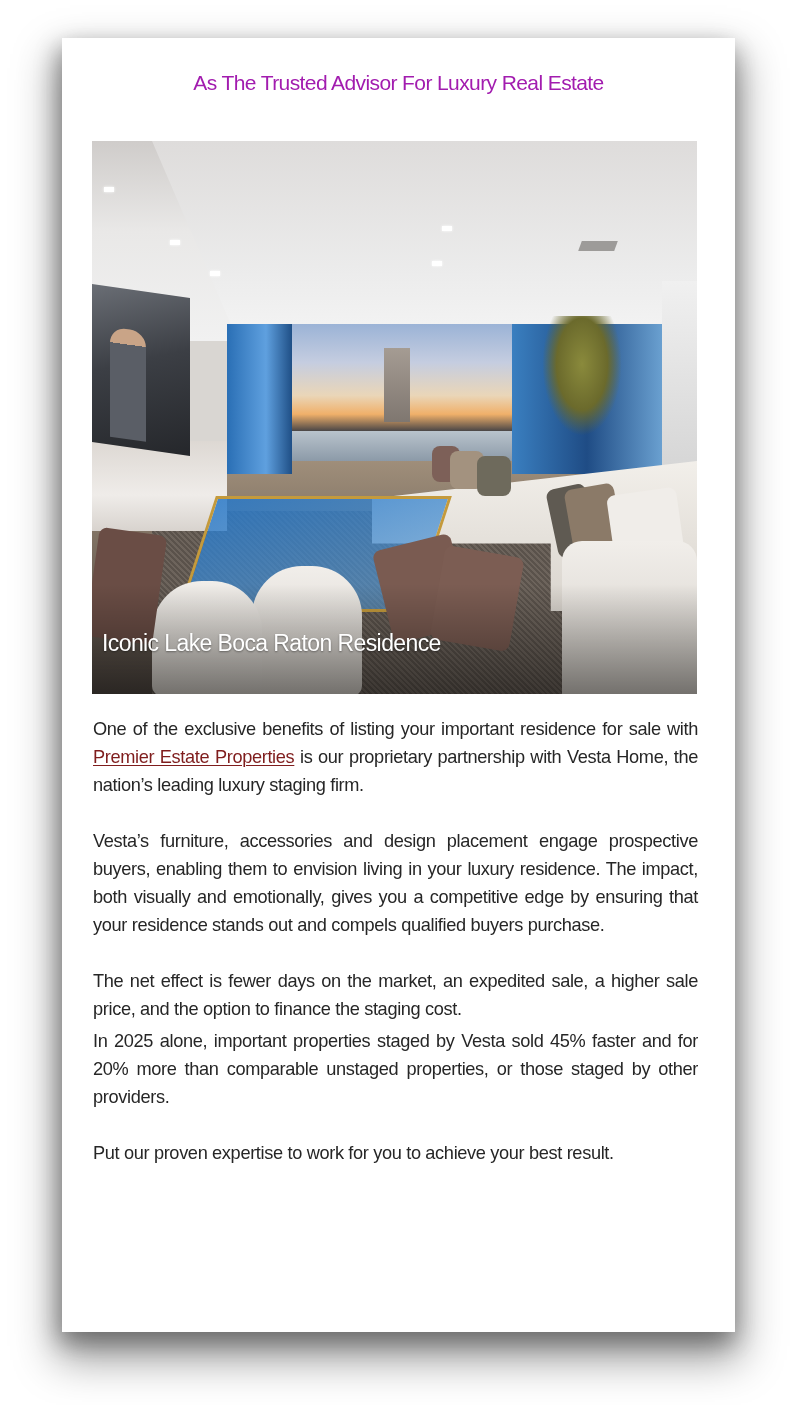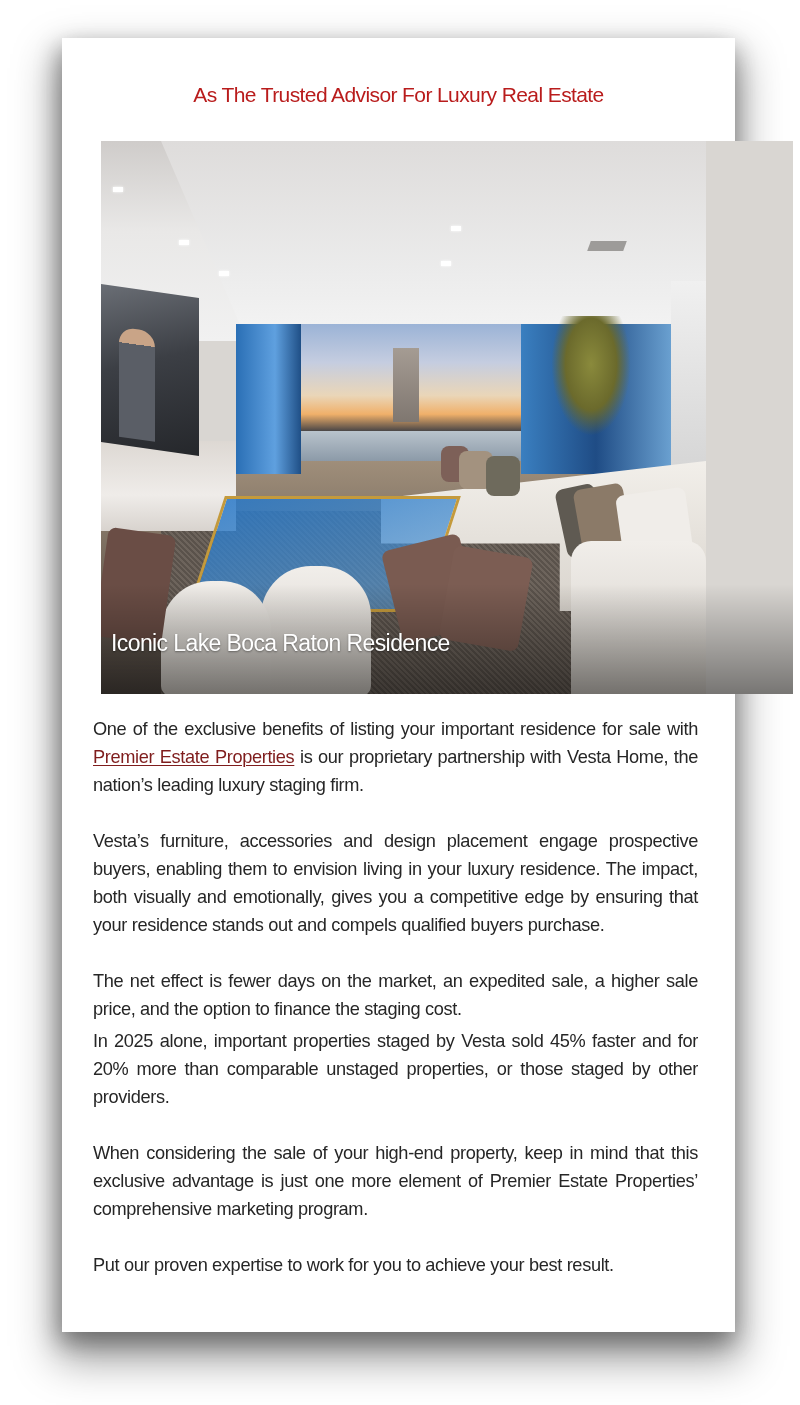--- a/index.html
+++ b/index.html
@@ -14,32 +14,32 @@
     position: absolute;
     left: 62px; top: 38px;
     width: 673px; height: 1294px;
     background: #ffffff;
     box-shadow: 0 22px 40px 6px rgba(0,0,0,0.38), -4px 10px 22px rgba(0,0,0,0.28), 4px 10px 22px rgba(0,0,0,0.10);
   }
   .headline {
     position: absolute;
     left: 0; right: 0; top: 26px;
     text-align: center;
-    color: #b91c1c;
+    color: #a21caf;
     font-size: 21px;
     line-height: 29px;
     letter-spacing: -0.6px;
-    margin: 16px;
+    margin: 4px;
     font-weight: normal;
   }
   .headline span { display: block; }
   .hero {
     position: absolute;
-    left: 39px; top: 103px;
-    width: 692px; height: 553px;
+    left: 30px; top: 103px;
+    width: 605px; height: 553px;
     overflow: hidden;
     background: #d9d6d2;
   }
   
   .ceil {
     position: absolute; left: 0; top: 0; width: 605px; height: 200px;
     background: linear-gradient(180deg, #cfccca 0%, #e9e8e7 45%, #f1f1f1 100%);
   }
   .ceil-recess {
     position: absolute; left: 60px; top: 0; width: 545px; height: 190px;
@@ -189,17 +189,16 @@
     <div class="pillow" style="left:345px;top:410px;width:80px;height:95px;background:#7c5d53;transform:rotate(10deg)"></div>
     <div class="caption-shade"></div>
     <div class="caption-title">Iconic Lake Boca Raton Residence</div>
   </div>
 
   <div class="body-text">
     <p><span>One of the exclusive benefits of listing your important residence for sale with </span><a class="link">Premier Estate Properties</a><span> is our proprietary partnership with Vesta Home, the nation’s leading luxury staging firm.</span></p>
     <p>Vesta’s furniture, accessories and design placement engage prospective buyers, enabling them to envision living in your luxury residence. The impact, both visually and emotionally, gives you a competitive edge by ensuring that your residence stands out and compels qualified buyers purchase.</p>
     <p class="tight">The net effect is fewer days on the market, an expedited sale, a higher sale price, and the option to finance the staging cost.</p>
     <p>In 2025 alone, important properties staged by Vesta sold 45% faster and for 20% more than comparable unstaged properties, or those staged by other providers.</p>
-    <p>When considering the sale of your high-end property, keep in mind that this exclusive advantage is just one more element of Premier Estate Properties’  comprehensive marketing program.</p>
     <p class="last">Put our proven expertise to work for you to achieve your best result.</p>
   </div>
 
 </div>
 
 </body></html>

